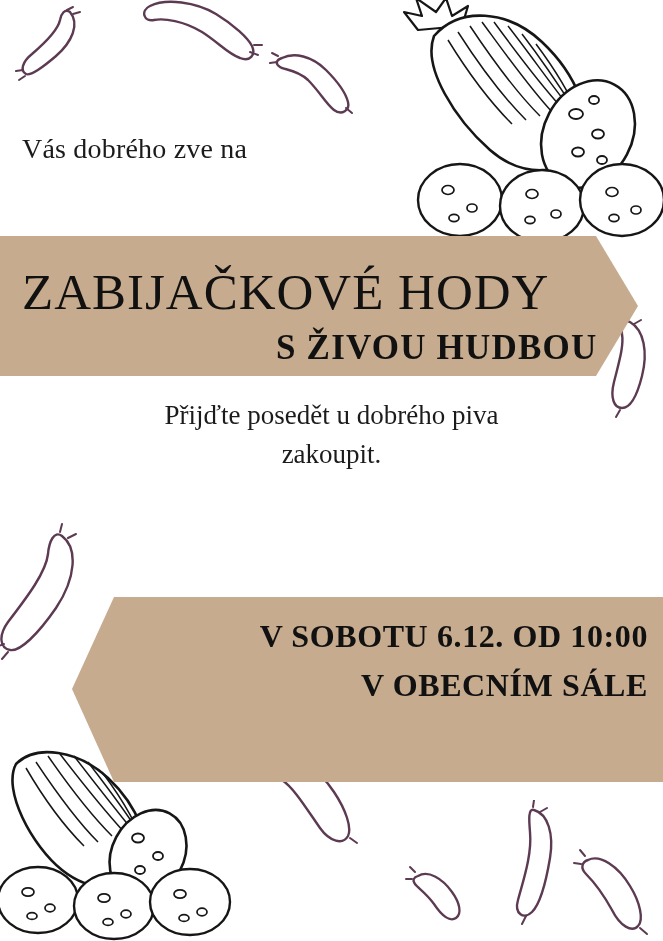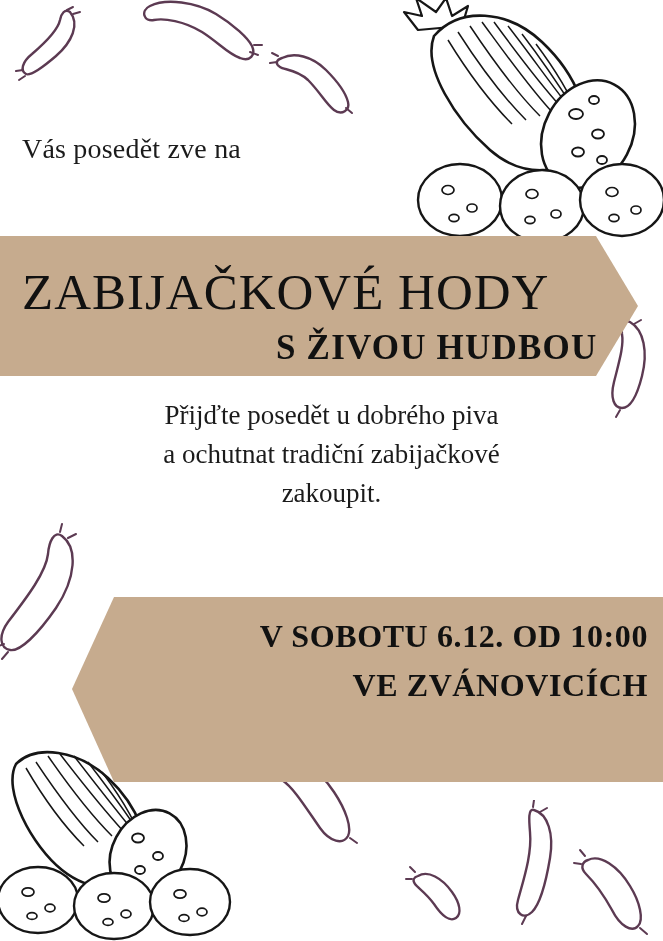--- a/index.html
+++ b/index.html
@@ -253,30 +253,29 @@
     <svg width="90" height="100" viewBox="0 0 90 100">
       <path d="M22 14 C34 8 52 20 64 40 C74 56 78 74 72 80 C66 87 54 80 46 64 C36 46 26 34 20 28 C14 22 16 16 22 14 Z" fill="none" stroke="#5c3a52" stroke-width="2.4" stroke-linejoin="round"></path>
       <path d="M19 10 l-5 -6 M15 18 l-7 -1 M74 82 l7 6" stroke="#5c3a52" stroke-width="2" fill="none" stroke-linecap="round"></path>
     </svg>
   </div>
 
   <div class="band band-top"></div>
   <div class="band band-bottom"></div>
 
   <div class="intro">
-    <div>Vás posedět zve na</div>
+    <div>Vás dobrého zve na</div>
   </div>
 
   <div class="title-main">ZABIJAČKOVÉ HODY</div>
   <div class="title-sub">S ŽIVOU HUDBOU</div>
 
   <div class="body-text">
     <div>Přijďte posedět u dobrého piva</div>
-    <div>a ochutnat tradiční zabijačkové</div>
     <div>zakoupit.</div>
   </div>
 
   <div class="details">
     <div>V SOBOTU 6.12. OD 10:00</div>
-    <div>VE ZVÁNOVICÍCH</div>
+    <div>V OBECNÍM SÁLE</div>
   </div>
 
 </div>
 
 </body></html>

